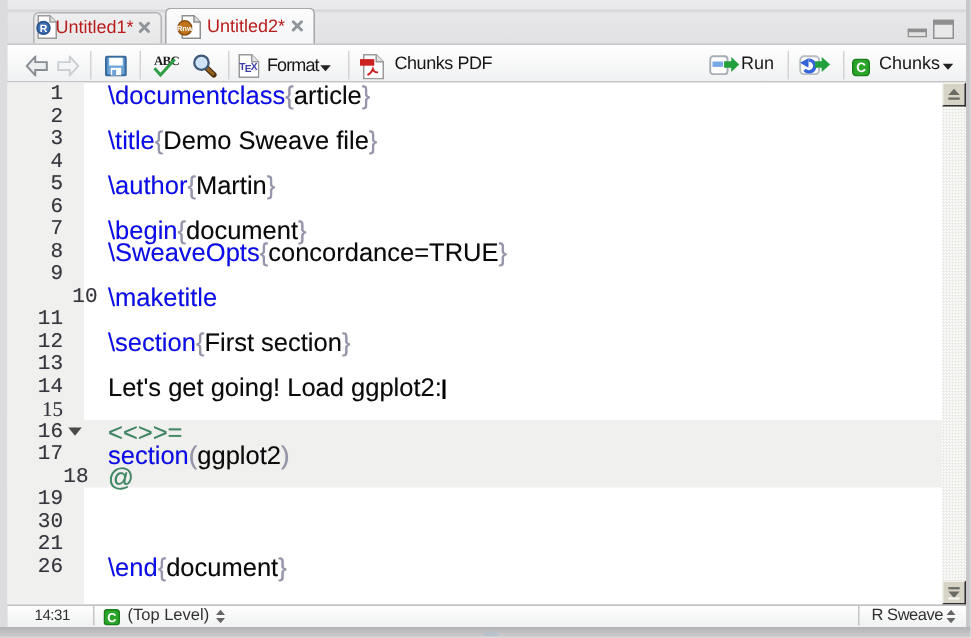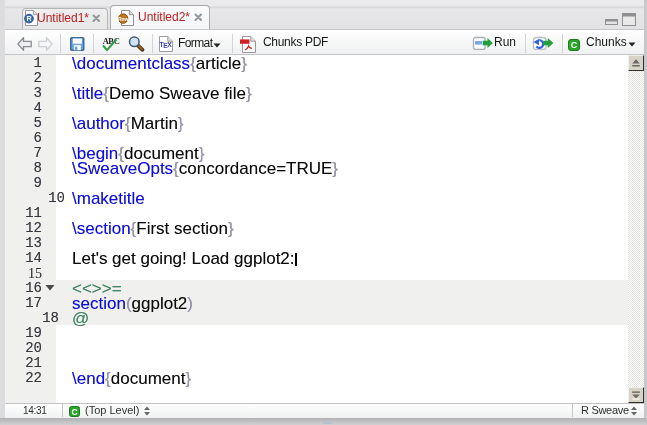--- a/index.html
+++ b/index.html
@@ -161,23 +161,23 @@
     <div class="ln" style="left:5px;top:251px;">14</div>
     <div class="cl" style="top:251px;">Let's get going! Load ggplot2:<span style="display:inline-block;width:2px;height:13px;background:#000;vertical-align:-2px;"></span></div>
     <div class="ln" style="left:5px;top:266px;font-family:Liberation Serif, serif;">15</div>
     <div class="ln" style="left:5px;top:281px;">16</div>
     <div class="cl" style="top:281px;"><span class="g">&lt;&lt;&gt;&gt;=</span></div>
     <div class="ln" style="left:5px;top:296px;">17</div>
     <div class="cl" style="top:296px;"><span class="k">section</span><span class="p">(</span>ggplot2<span class="p">)</span></div>
     <div class="ln" style="left:6px;top:311px;margin-left:16px;">18</div>
     <div class="cl" style="top:311px;"><span class="g">@</span></div>
     <div class="ln" style="left:5px;top:326px;">19</div>
-    <div class="ln" style="left:5px;top:341px;">20</div>
+    <div class="ln" style="left:5px;top:341px;">30</div>
     <div class="ln" style="left:5px;top:356px;">21</div>
-    <div class="ln" style="left:5px;top:371px;">22</div>
+    <div class="ln" style="left:5px;top:371px;">26</div>
     <div class="cl" style="top:371px;"><span class="k">\end</span><span class="p">{</span>document<span class="p">}</span></div>
   </div>
 
 <svg class="abs" style="left:45px;top:284px" width="10" height="7" viewBox="0 0 10 7">
     <path d="M0.5 1 H9.5 L5 6.5 Z" fill="#4a4a4a"></path>
   </svg>
 
 <div class="abs" id="sbtrack"></div>
 <div class="sbbtn" style="top:55px;"><svg width="14" height="14" viewBox="0 0 14 14">
       <path d="M7 3.2 L3.2 7.4 H10.8 Z" fill="#6b6b66"></path>

